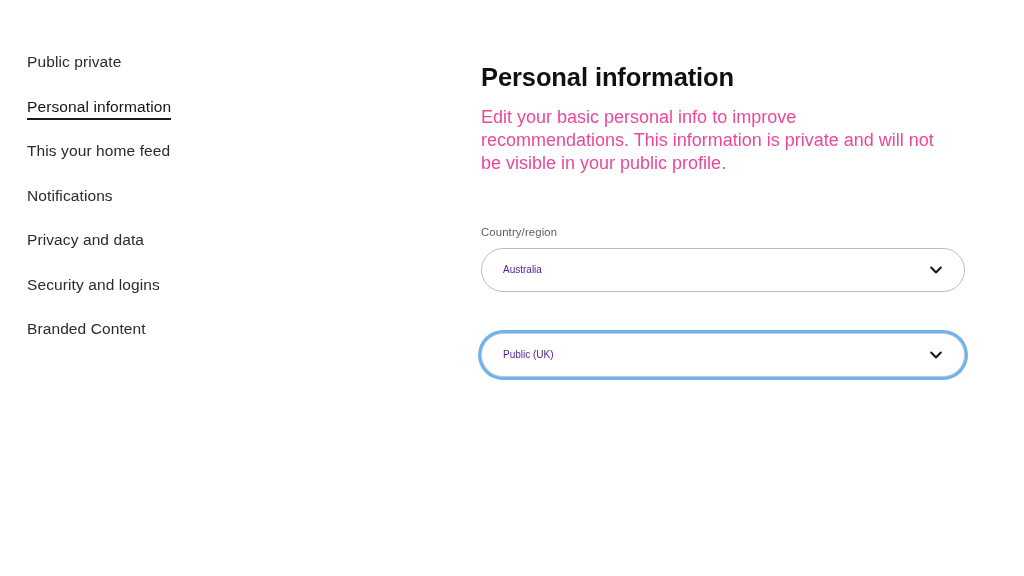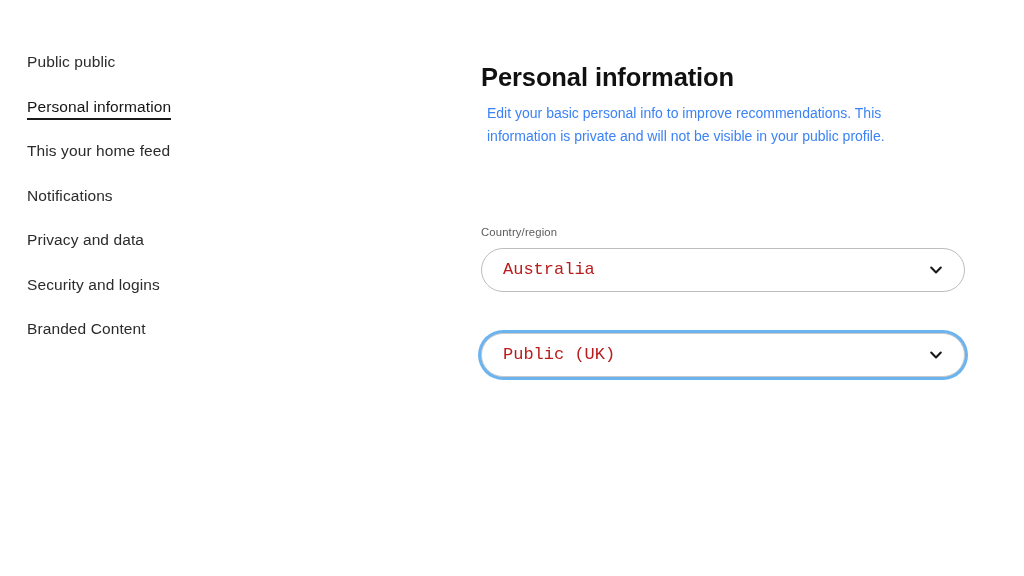--- a/index.html
+++ b/index.html
@@ -80,26 +80,26 @@
     font-size: 25.5px;
     font-weight: bold;
     line-height: 32px;
     color: #111111;
     letter-spacing: -0.1px;
     white-space: nowrap;
   }
 
   .page-desc {
     position: absolute;
-    left: 6px;
+    left: 0;
     top: 88px;
     width: 462px;
-    font-size: 14px;
+    font-size: 18px;
     line-height: 23px;
-    color: #3b82f6;
+    color: #ec4899;
   }
 
   
   .field-label {
     font-size: 11.3px;
     line-height: 14px;
     color: #5b5b5b;
     letter-spacing: 0.15px;
   }
 
@@ -187,47 +187,46 @@
     display: flex;
     align-items: center;
     padding: 0 20px 0 21px;
     cursor: pointer;
     position: relative;
   }
   .select-block.language .select-box {
     border-color: #c9c9c9;
   }
   .select-value {
-    font-size: 17px;
-    color: #b91c1c;
+    font-size: 10px;
+    color: #4c1d95;
     line-height: 20px;
     flex: 1 1 auto;
     white-space: nowrap;
     overflow: hidden;
     text-overflow: ellipsis;
-    font-family: Liberation Mono, monospace;
   }
   .chevron {
     flex: 0 0 auto;
     width: 16px;
     height: 16px;
     display: block;
     margin-left: 8px;
   }
   .chevron svg { display: block; }
 </style>
 </head>
 <body>
 
 <div class="page">
 
   <nav class="sidebar">
 
     <div class="nav-item">
-      <span class="nav-label">Public public</span>
+      <span class="nav-label">Public private</span>
     </div>
 
     <div class="nav-item active">
       <span class="nav-label">Personal information</span>
       <span class="nav-underline"></span>
     </div>
 
 
     <div class="nav-item">
       <span class="nav-label">This your home feed</span>

